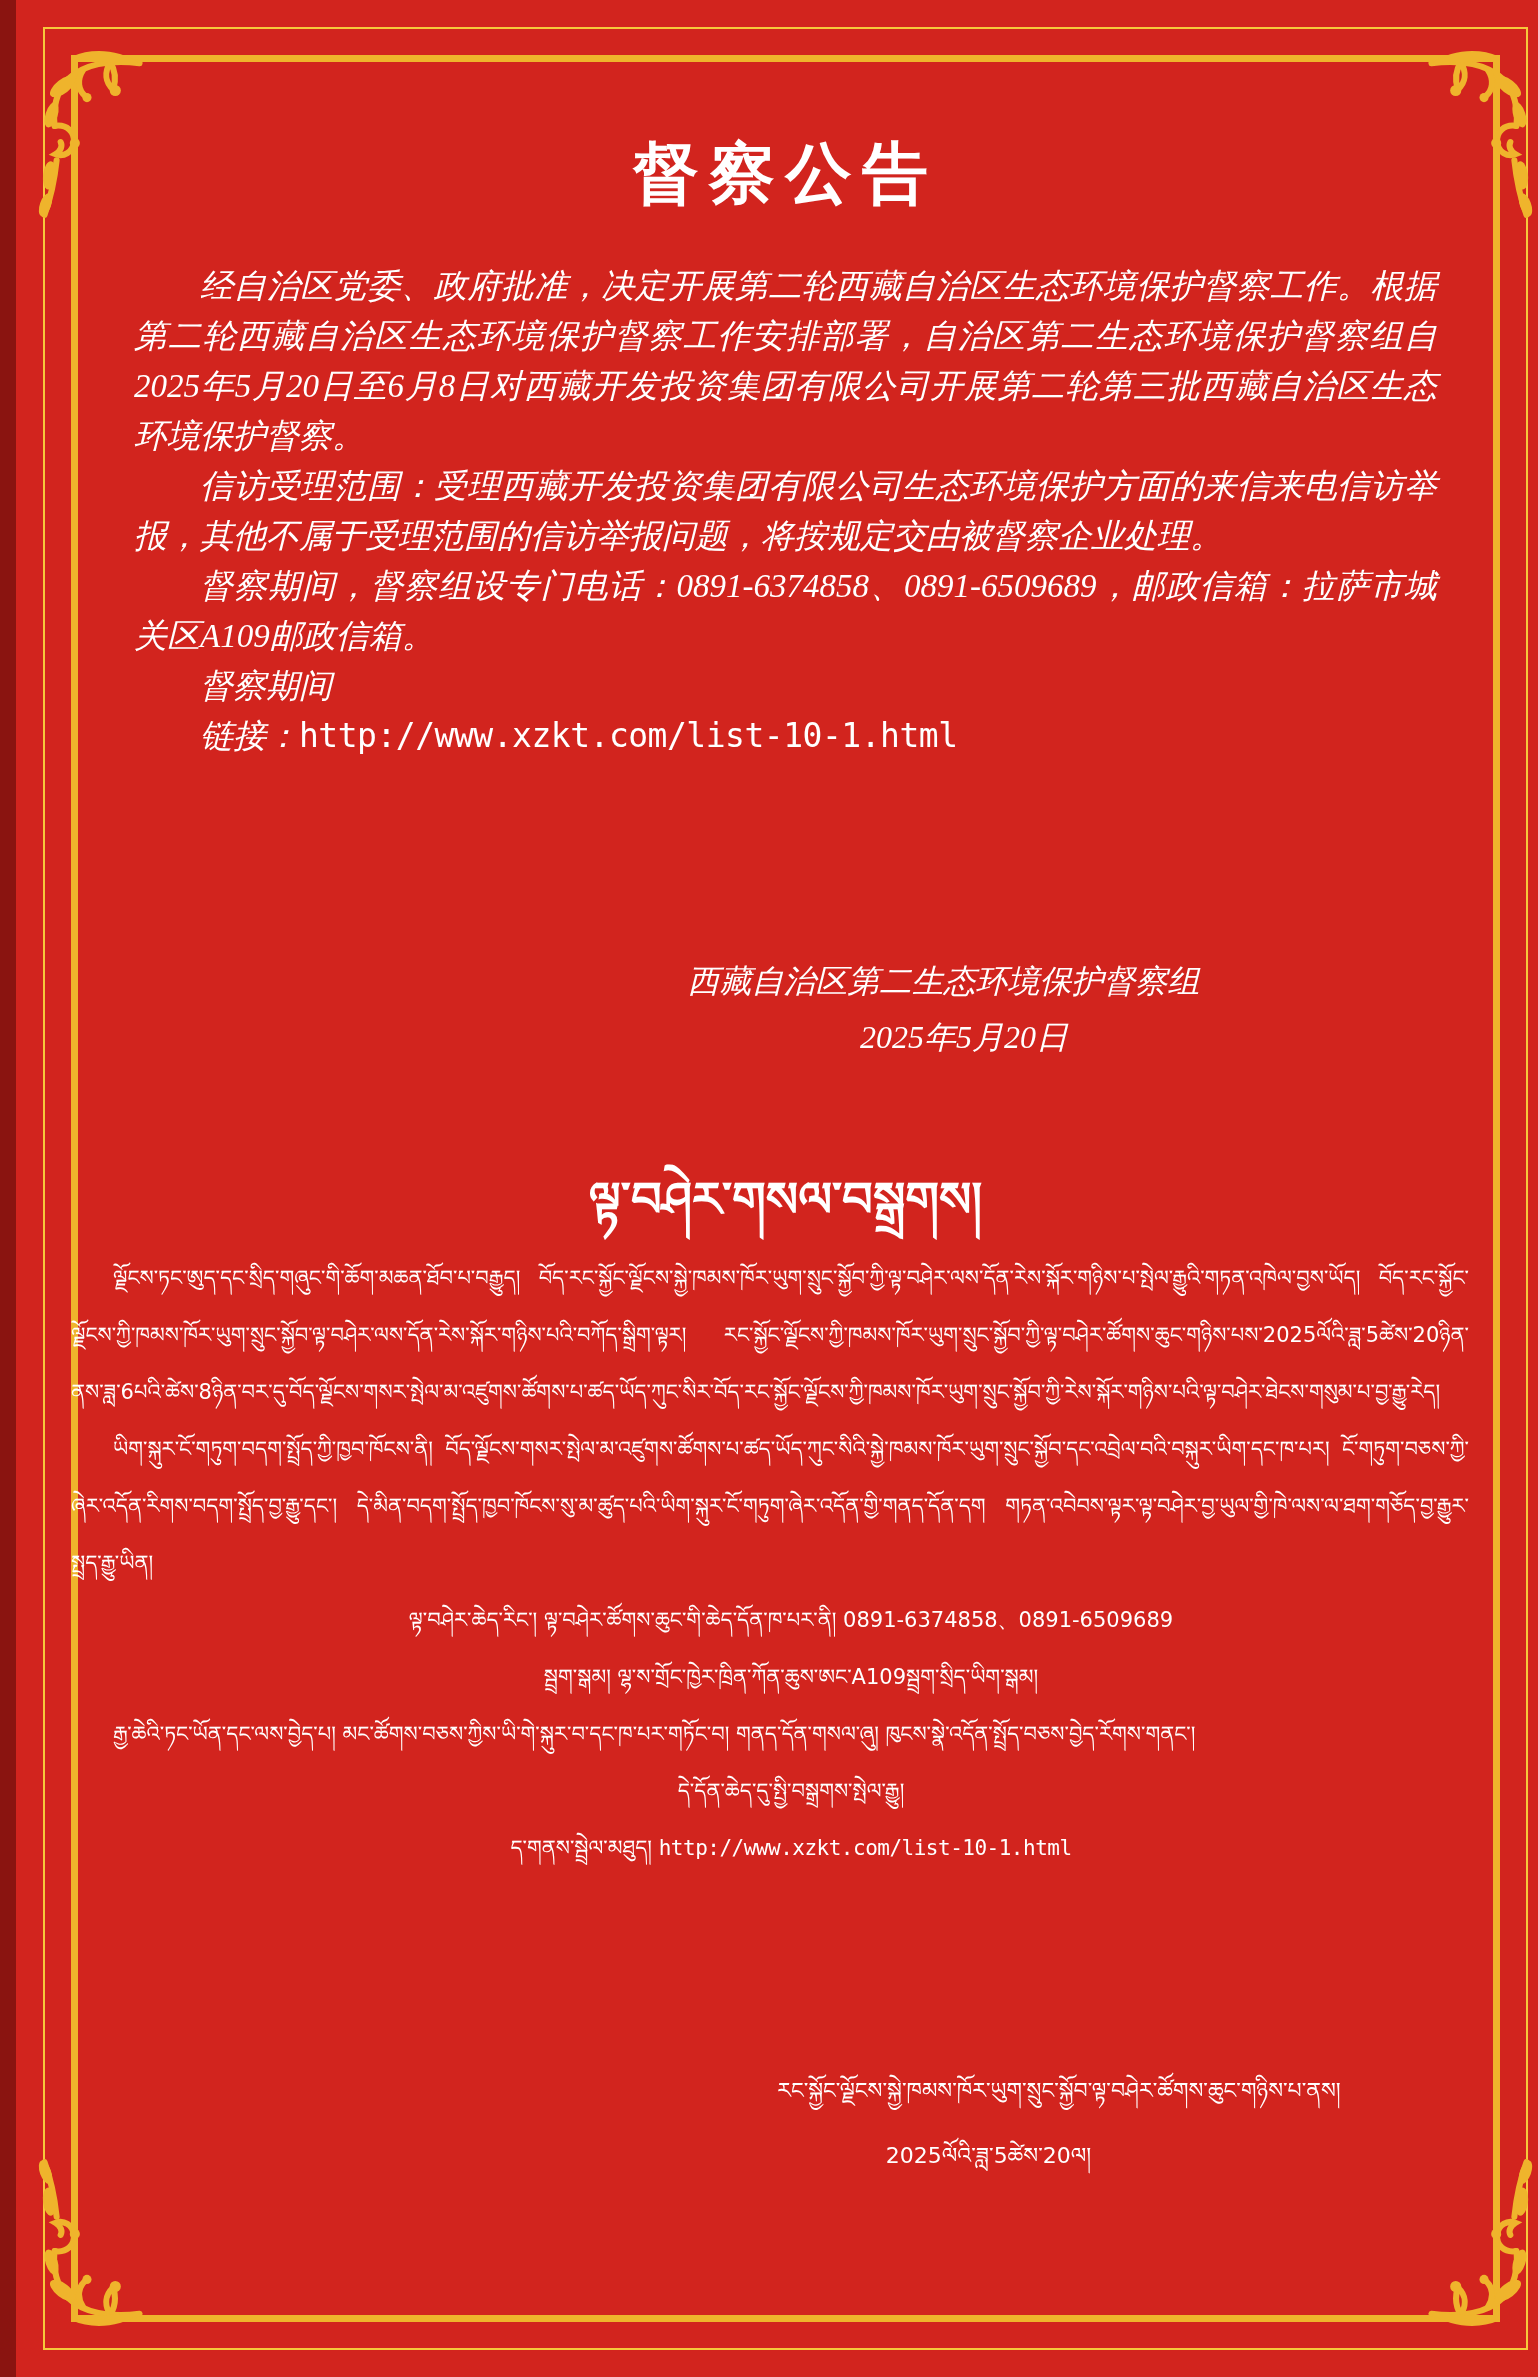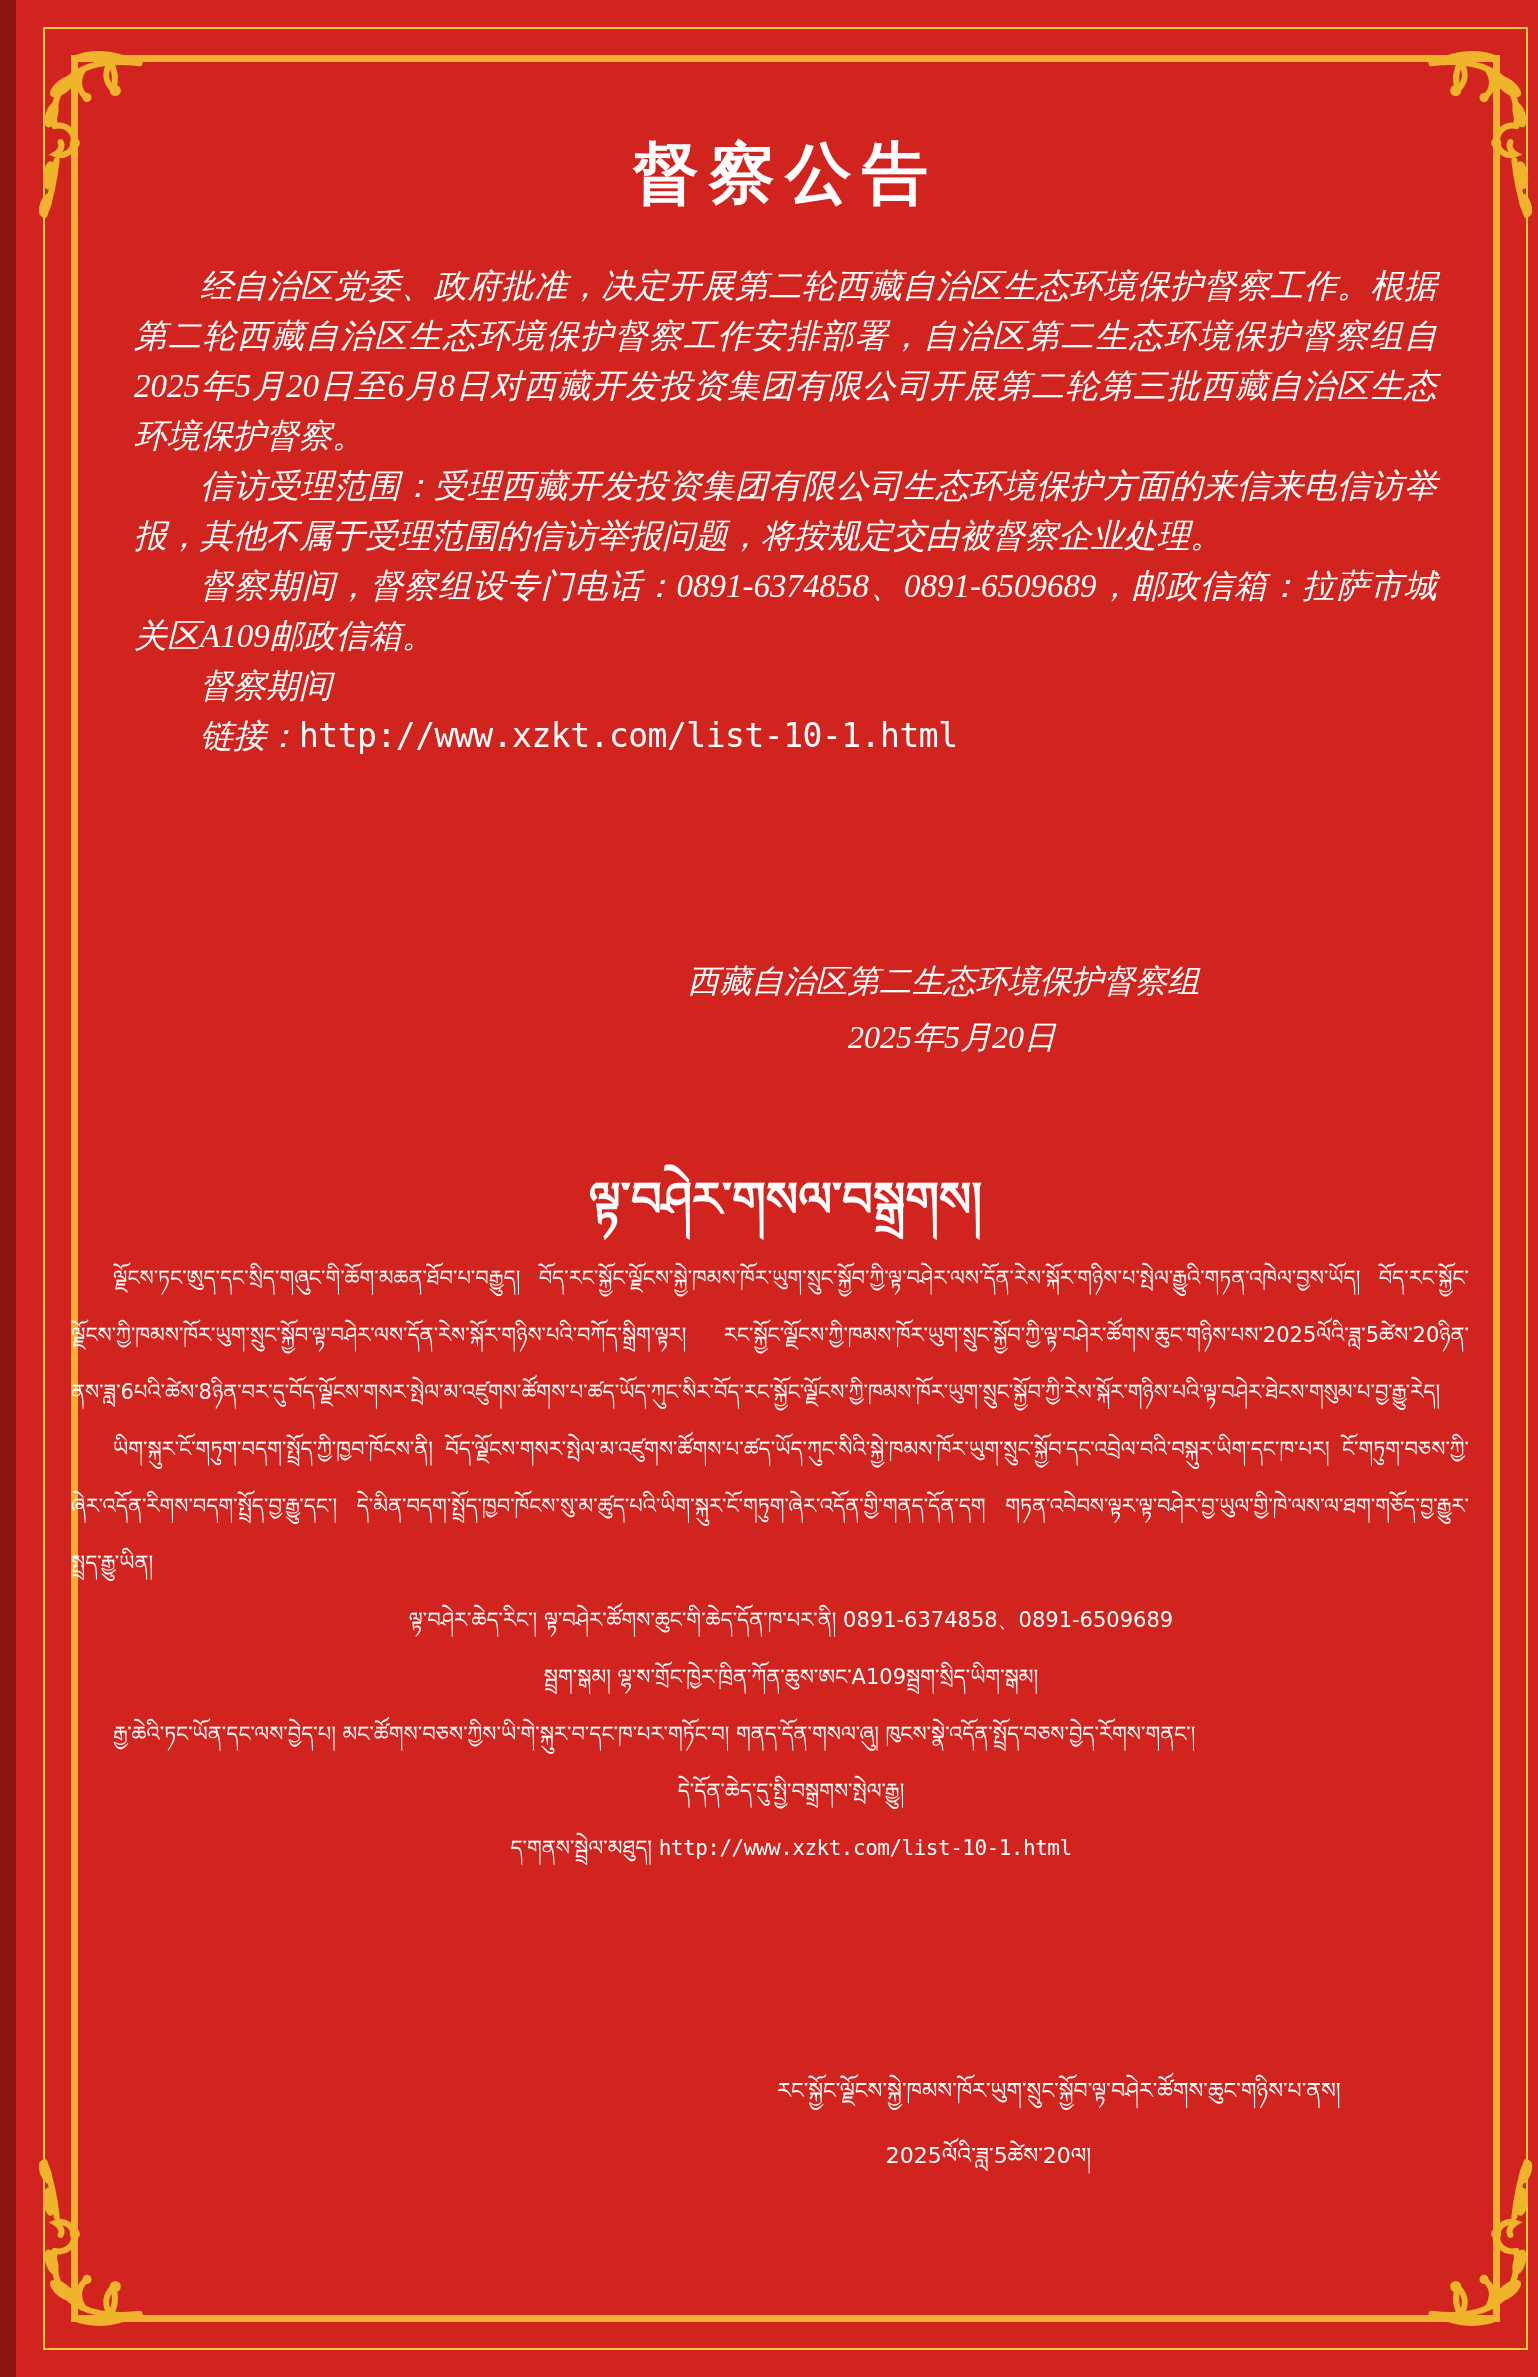--- a/index.html
+++ b/index.html
@@ -54,21 +54,21 @@
     font-family:"DejaVu Sans Mono", monospace;
     font-style:normal;
     letter-spacing:-0.5px;
   }
   .cn-sign{
     position:absolute;top:960px;left:0;width:1256px;
     box-sizing:border-box;padding-left:599px;
     text-align:center;font-size:32px;font-style:italic;
   }
   .cn-date{
-    position:absolute;top:1016px;left:0;width:1377px;
+    position:absolute;top:1016px;left:12px;width:1377px;
     box-sizing:border-box;padding-left:495px;
     text-align:center;font-size:32px;font-style:italic;
   }
 
   
   .bo{font-family:"DejaVu Sans", sans-serif;}
   .bo-title{
     position:absolute;top:1146px;left:0;width:100%;
     text-align:center;font-size:48px;font-weight:bold;
   }

